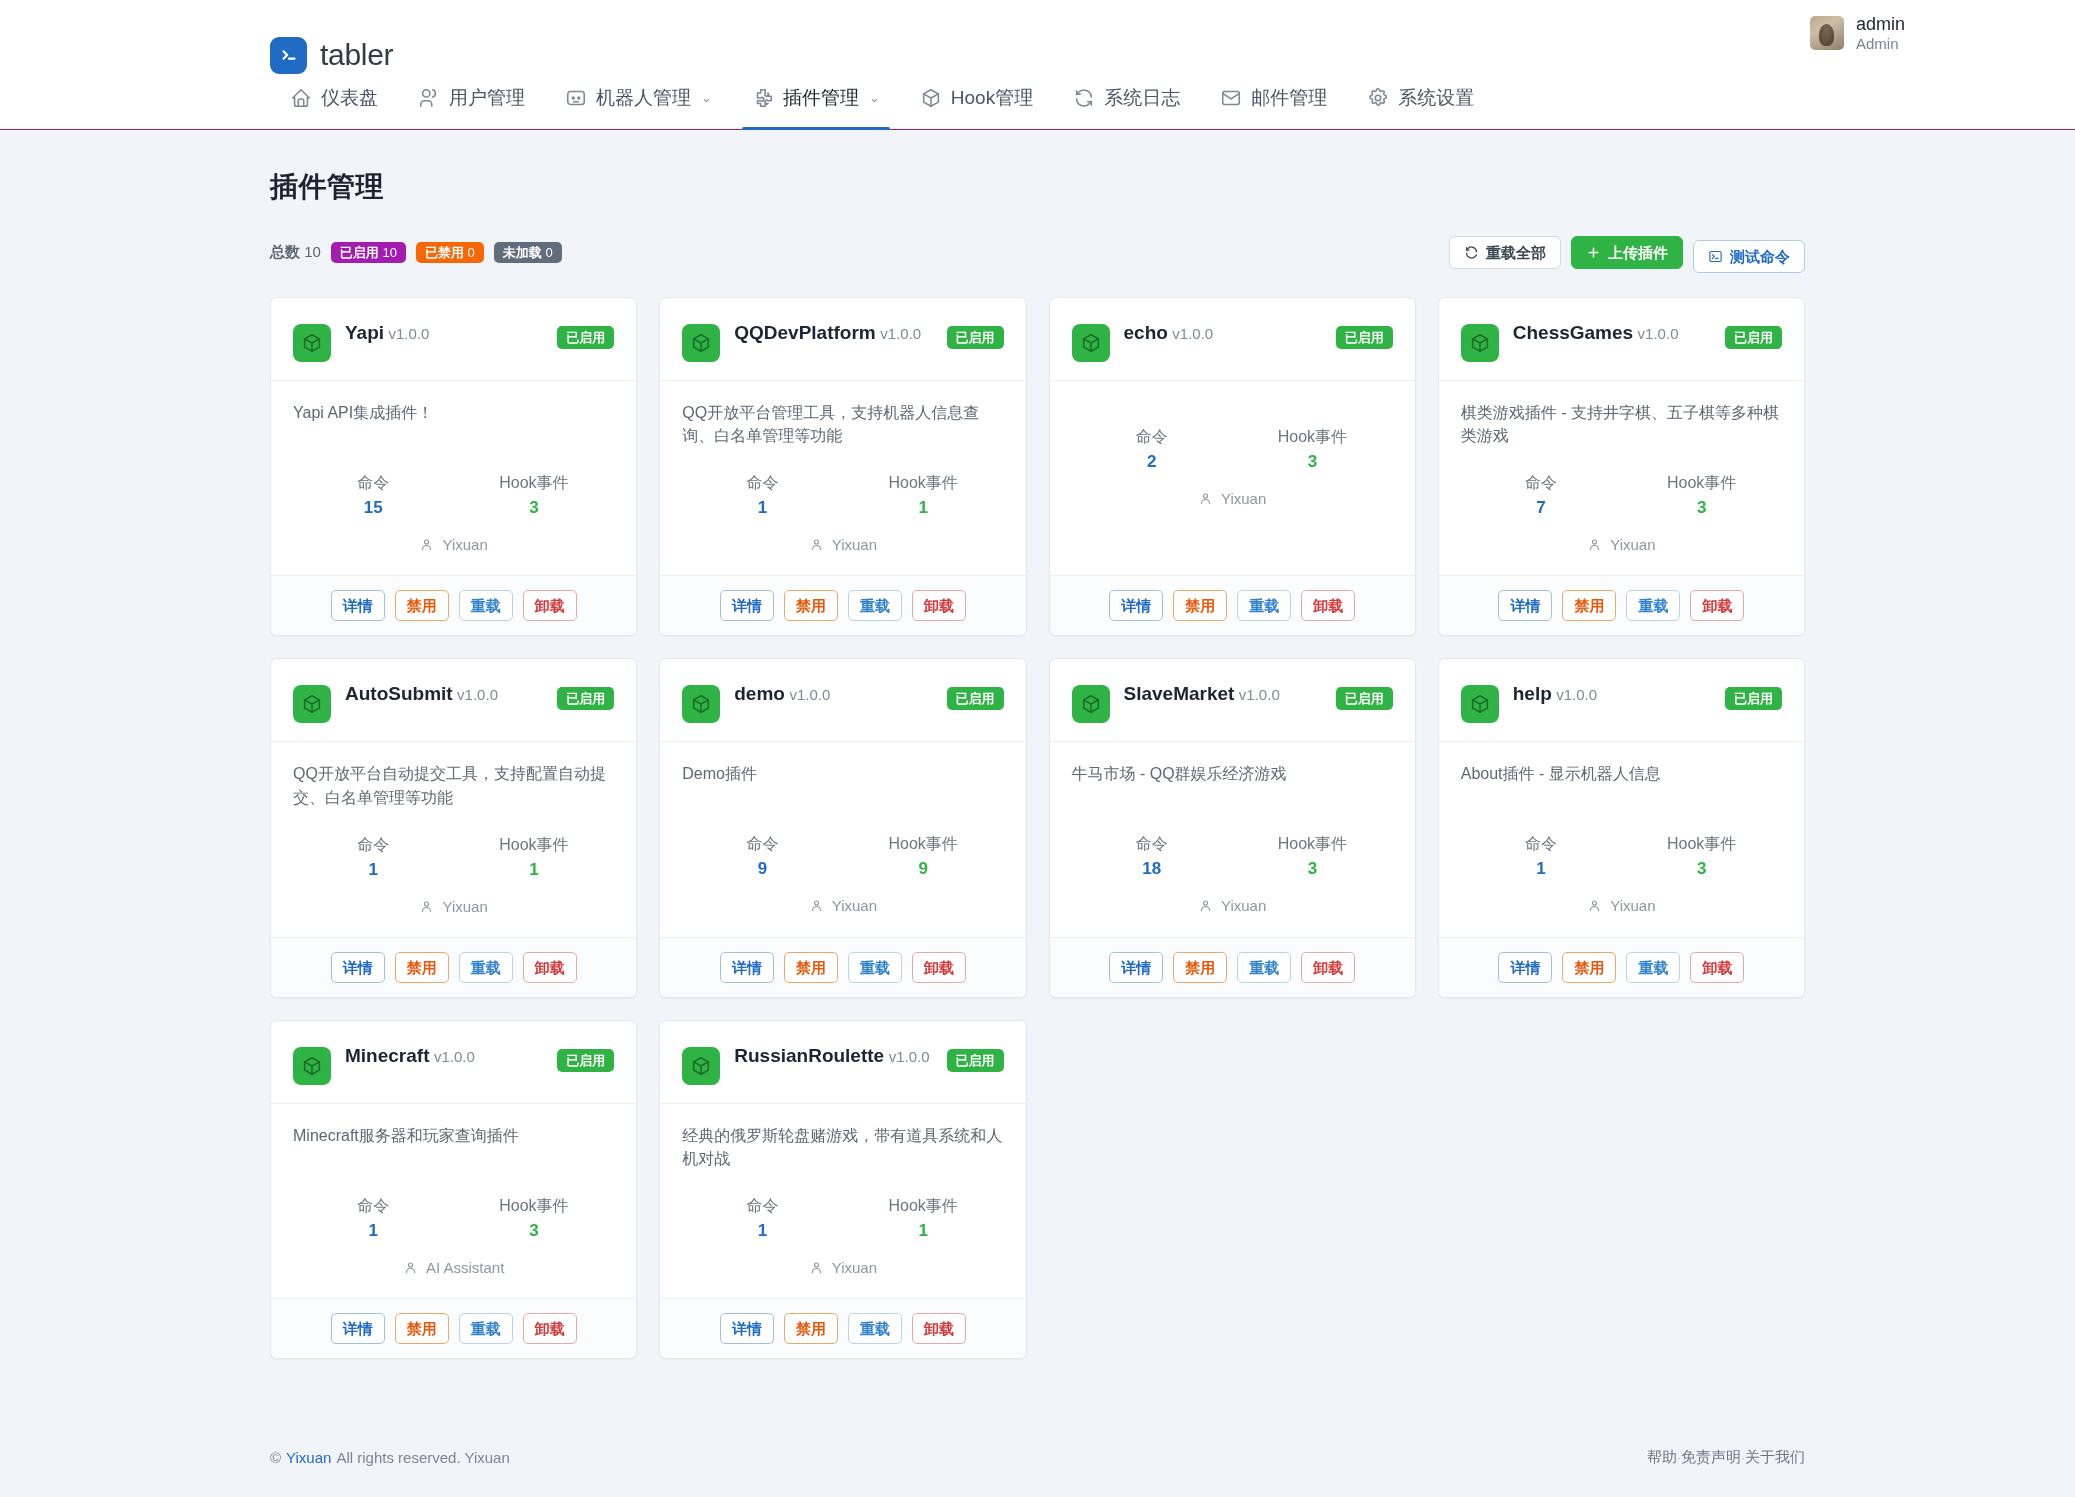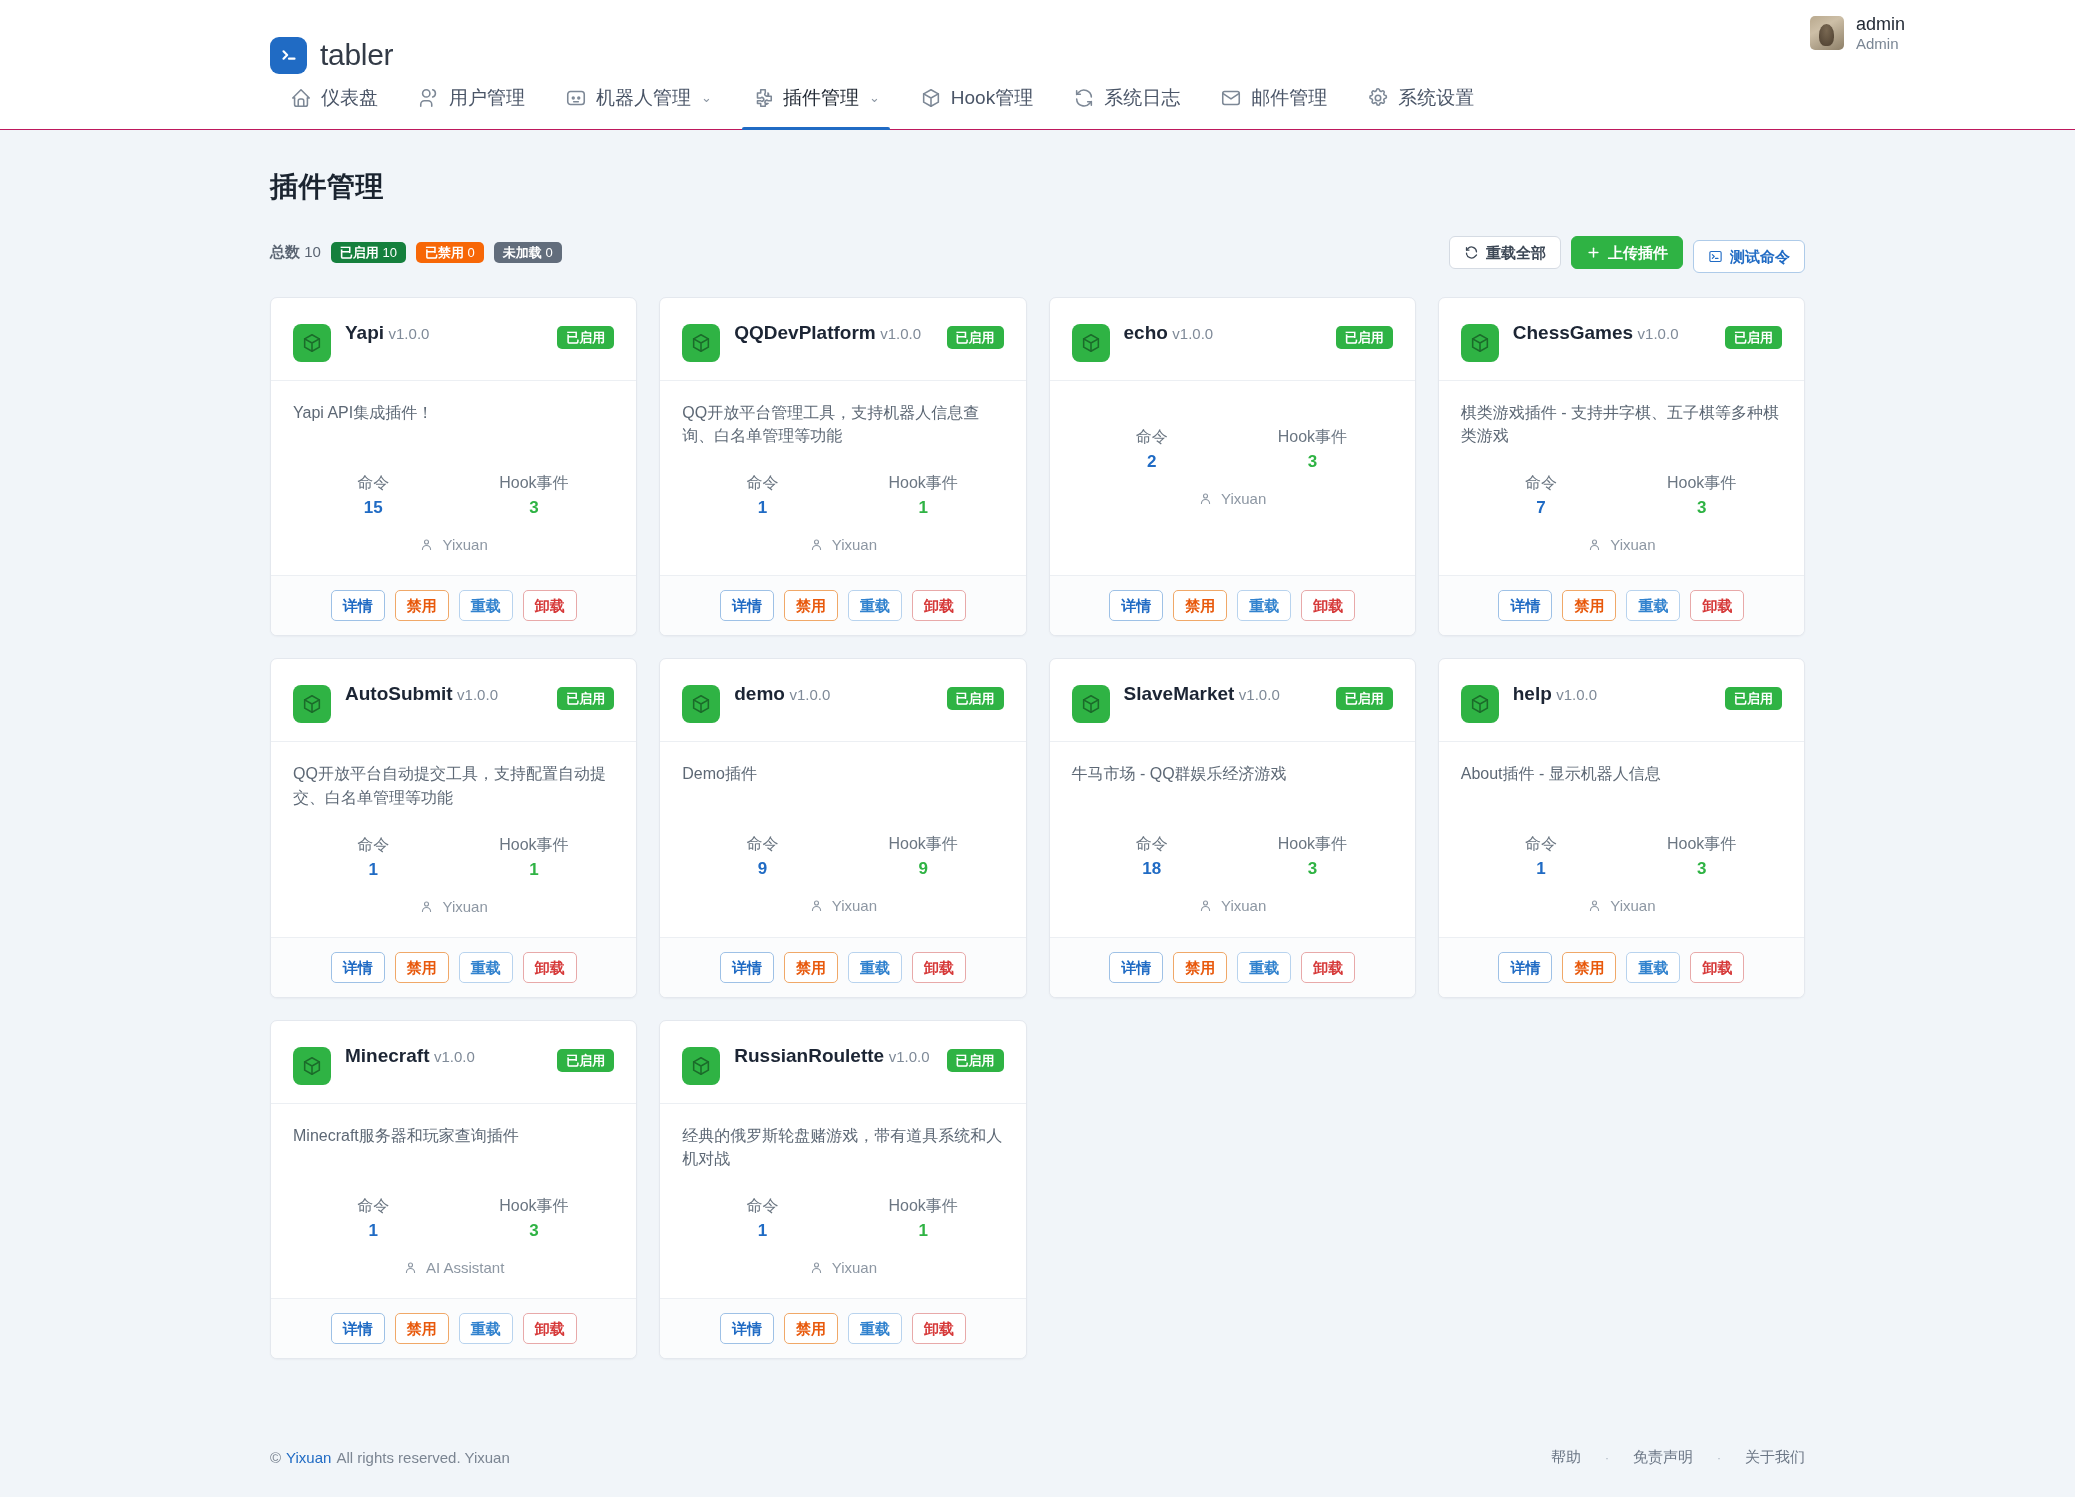--- a/index.html
+++ b/index.html
@@ -84,21 +84,21 @@
   .subbar {
     margin-top: 26px; display: flex; align-items: center;
   }
   .counts { display: flex; align-items: center; gap: 10px; }
   .counts-total { font-size: 15px; color: #5b6573; }
   .counts-total b { font-weight: bold; color: #3c4busy; }
   .badge {
     display: inline-block; border-radius: 5px; color: #fff;
     font-size: 13px; font-weight: bold; padding: 4px 9px; line-height: 1;
   }
-  .badge.green { background: #15803d; }
+  .badge.green { background: #a21caf; }
   .badge.orange { background: #f76707; }
   .badge.gray { background: #626d7c; }
   .badge .num { font-weight: normal; }
 
   .actions { margin-left: auto; display: flex; gap: 10px; align-items: center; }
   .btn {
     display: inline-flex; align-items: center; gap: 7px;
     font-size: 15px; font-weight: bold; border-radius: 6px;
     padding: 8px 14px; line-height: 1; cursor: pointer;
     border: 1px solid #d5dbe3; background: #fff; color: #3d4856;
@@ -172,21 +172,21 @@
 
   
   .footer {
     margin-top: 46px;
     padding: 26px 270px 30px 270px;
     display: flex; align-items: center;
     font-size: 15px; color: #7b8592;
   }
   .footer a { color: #206bc4; text-decoration: none; }
   .footer .copy { display: flex; gap: 5px; }
-  .foot-links { margin-left: auto; display: flex; align-items: center; gap: 24px; }
+  .foot-links { margin-left: auto; display: flex; align-items: center; gap: 0; }
   .foot-links .dot { color: #aab3bf; font-size: 12px; }
   .foot-links span.lnk { color: #6b7685; cursor: pointer; }
 </style>
 </head>
 <body>
 
 <div class="page">
 
   <div class="header">
     <div class="brand">

